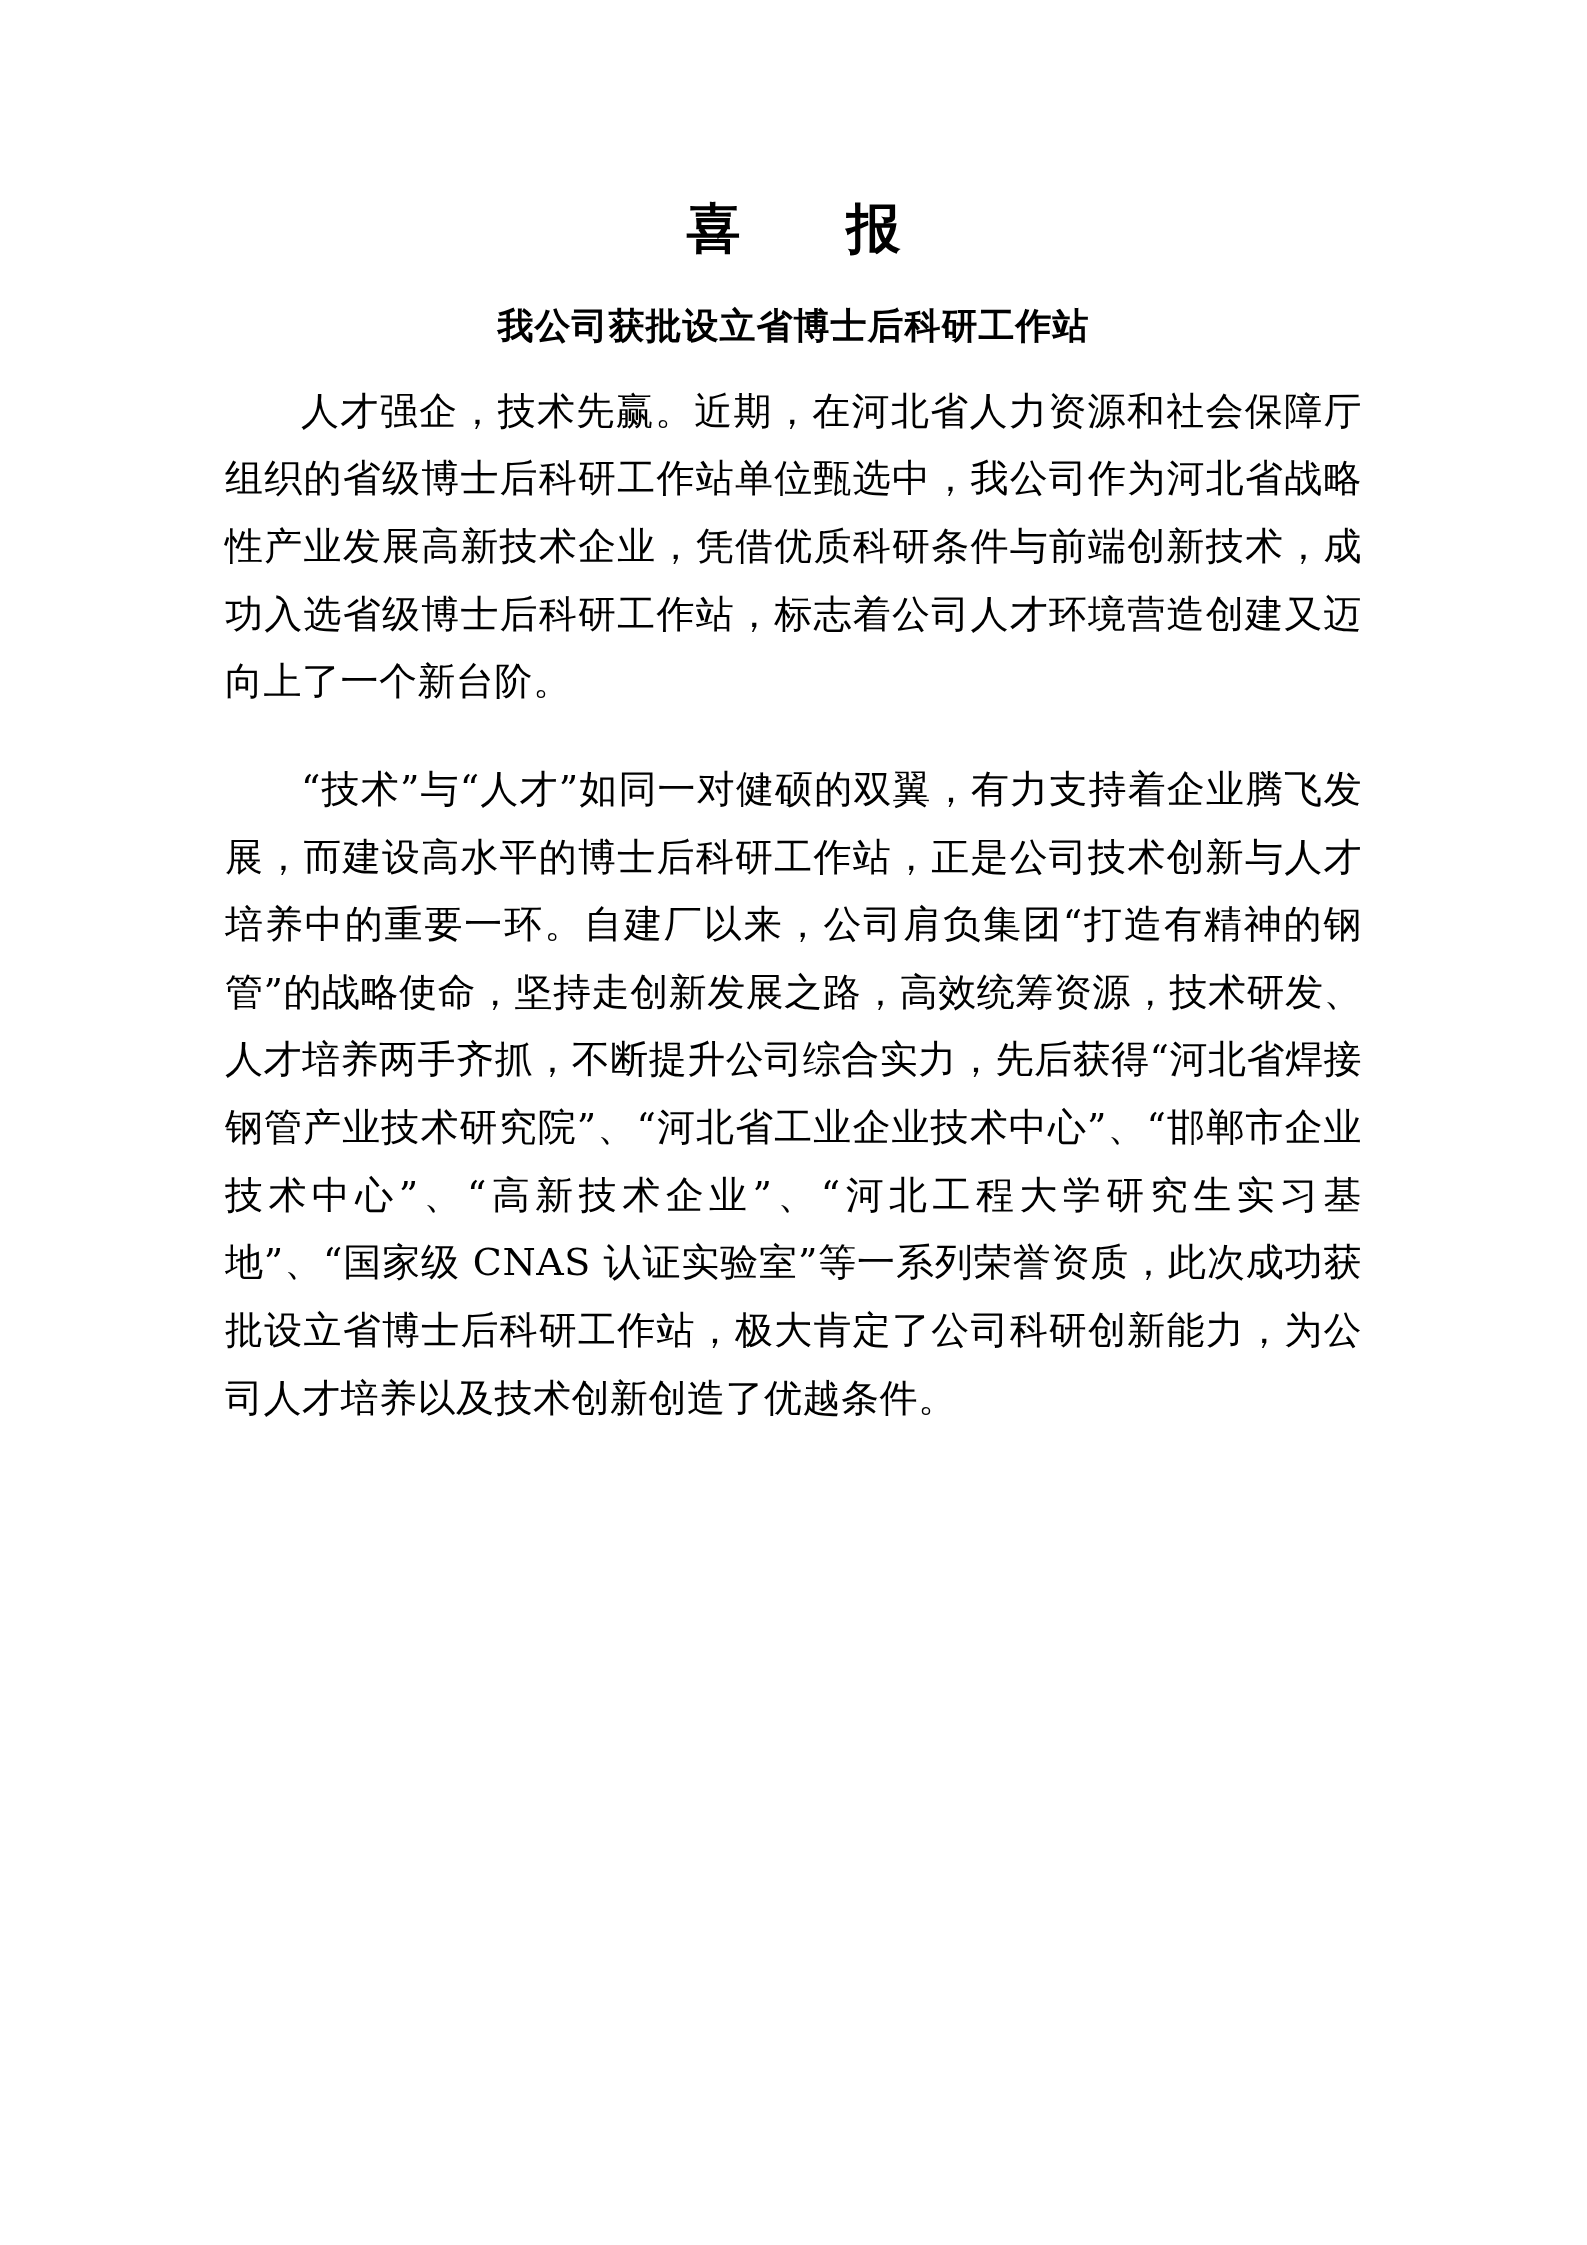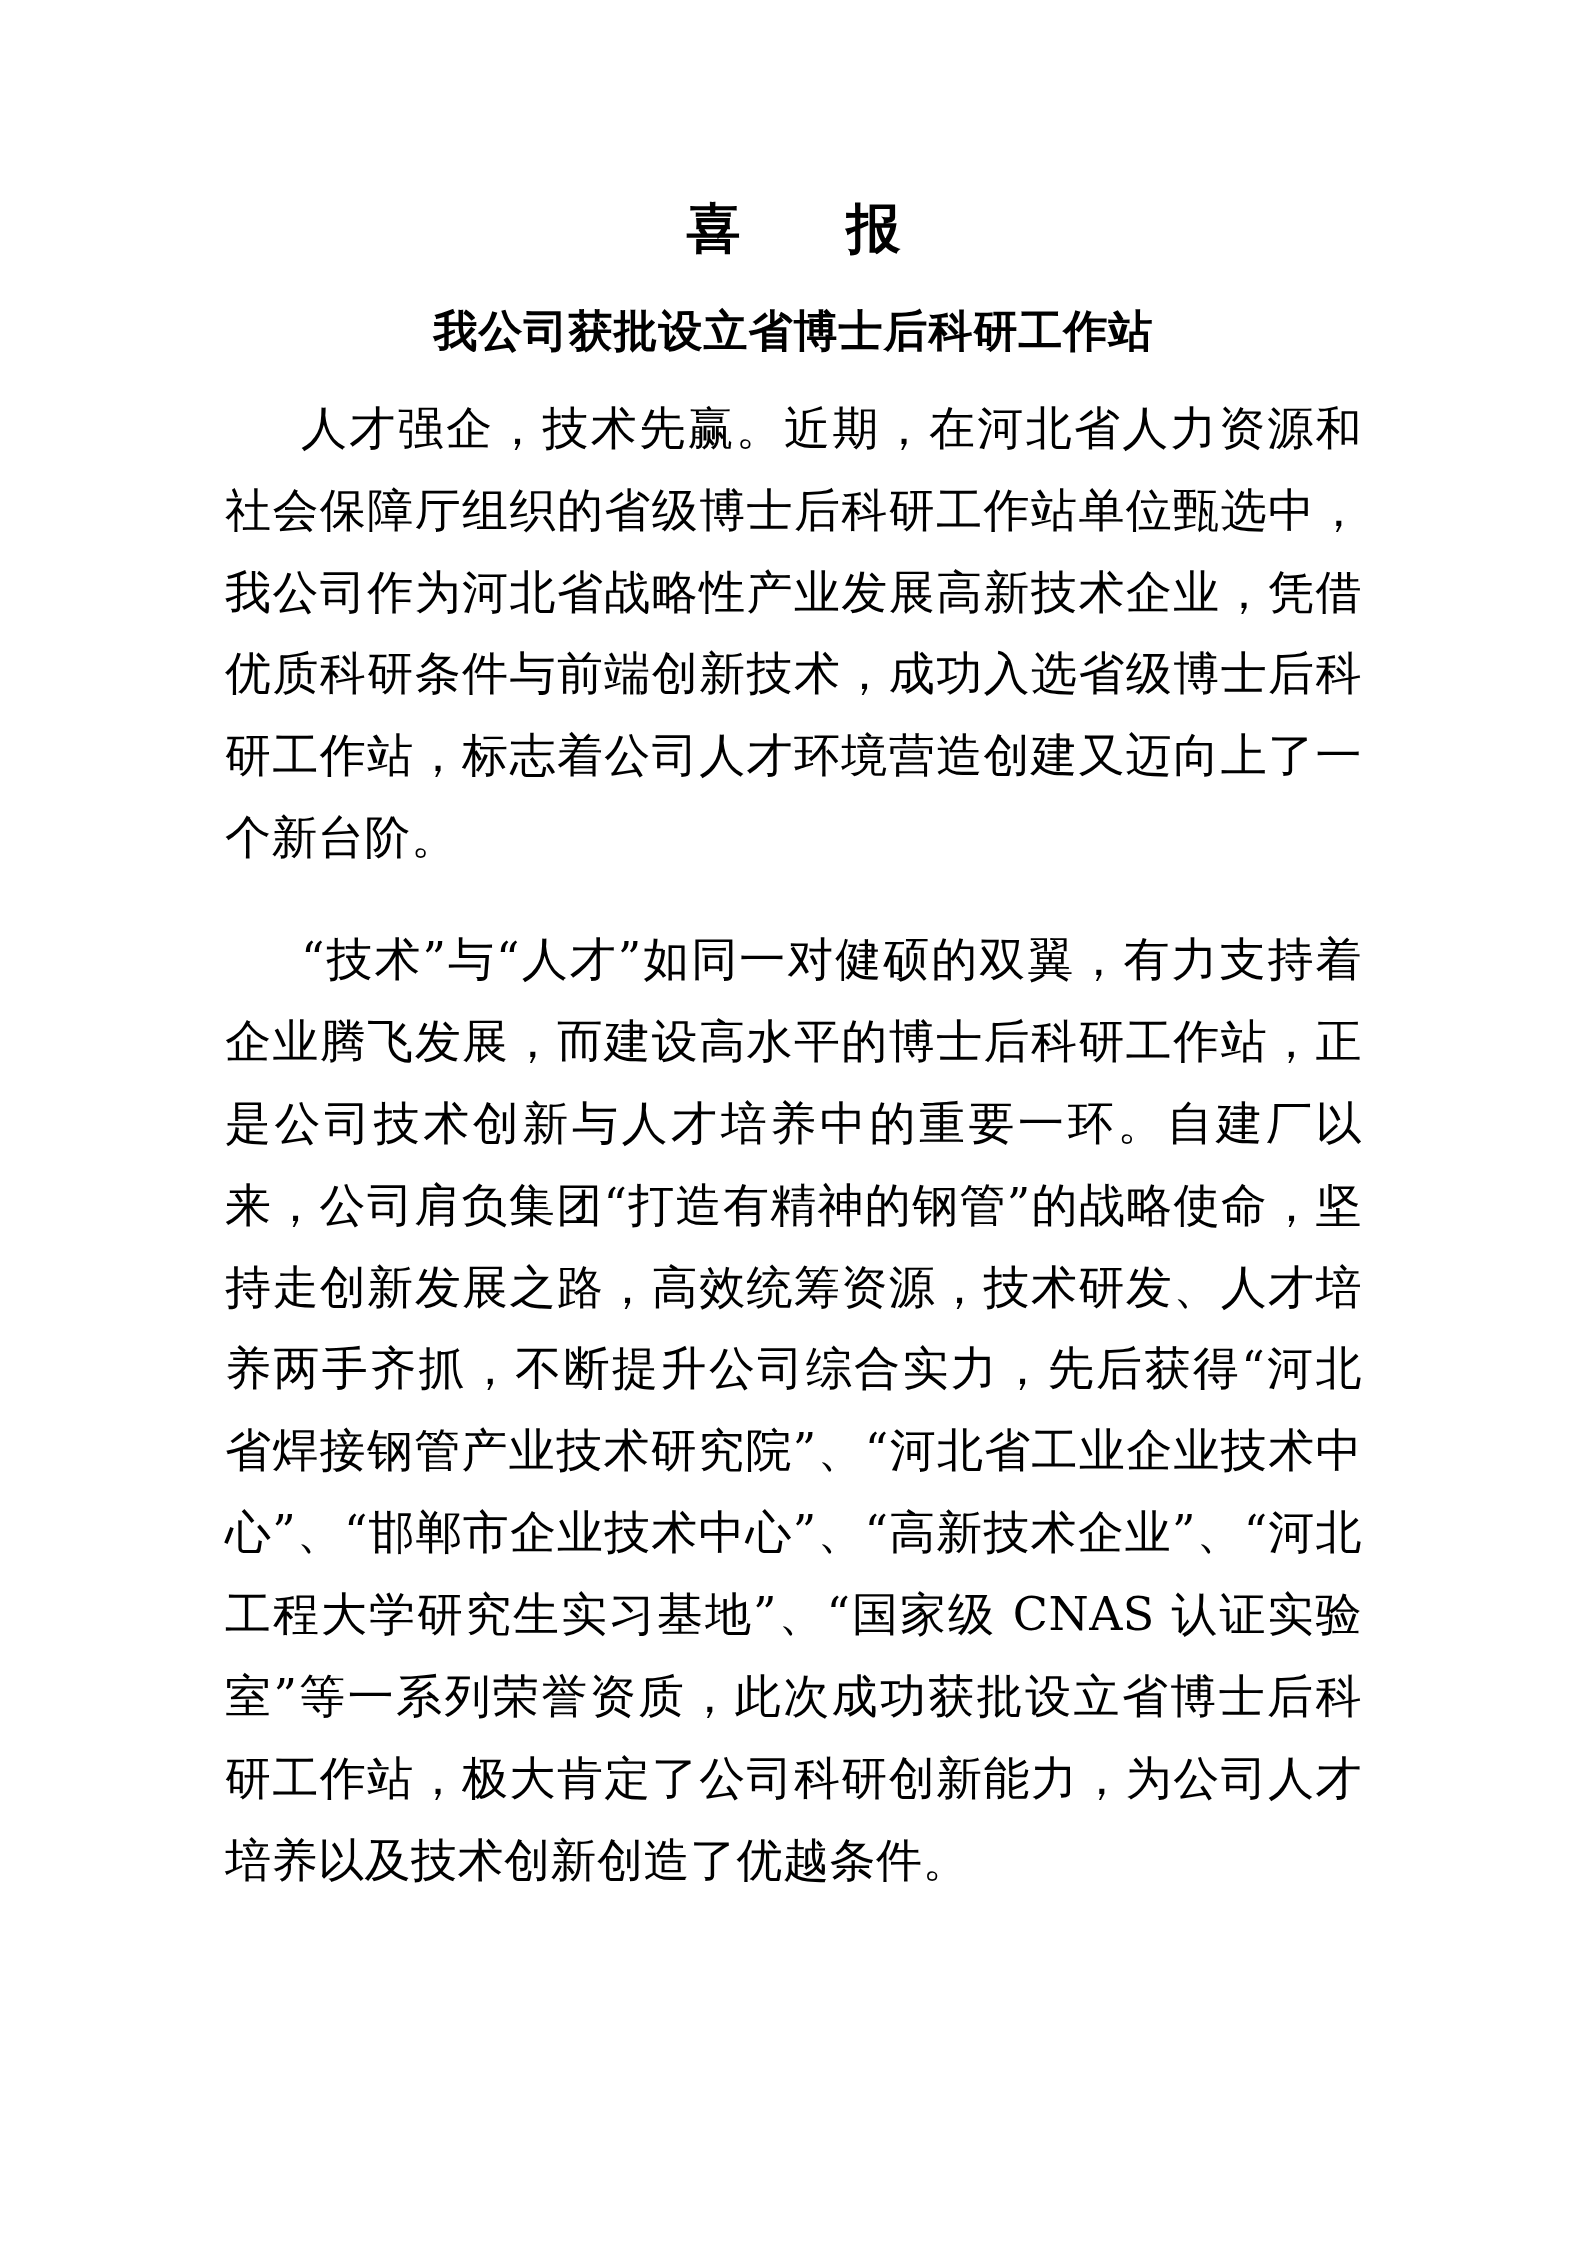--- a/index.html
+++ b/index.html
@@ -33,32 +33,32 @@
     text-indent: 26px;
     line-height: 1.2;
     color: #000000;
   }
   .doc-subtitle {
     margin: 0;
     padding-top: 42px;
     text-align: center;
     font-family: "DejaVu Serif", "Liberation Serif", serif;
     font-weight: bold;
-    font-size: 44px;
+    font-size: 36px;
     letter-spacing: 1px;
     line-height: 1.25;
     color: #000000;
   }
   .body-text {
     padding-top: 30px;
   }
   .para {
     margin: 0 0 40px 0;
     font-family: "DejaVu Serif", "Liberation Serif", serif;
-    font-size: 46px;
+    font-size: 38px;
     line-height: 1.78;
     text-align: justify;
     text-justify: inter-character;
     text-indent: 76px;
     color: #000000;
     letter-spacing: 0.5px;
   }
   .para:last-child {
     margin-bottom: 0;
   }

